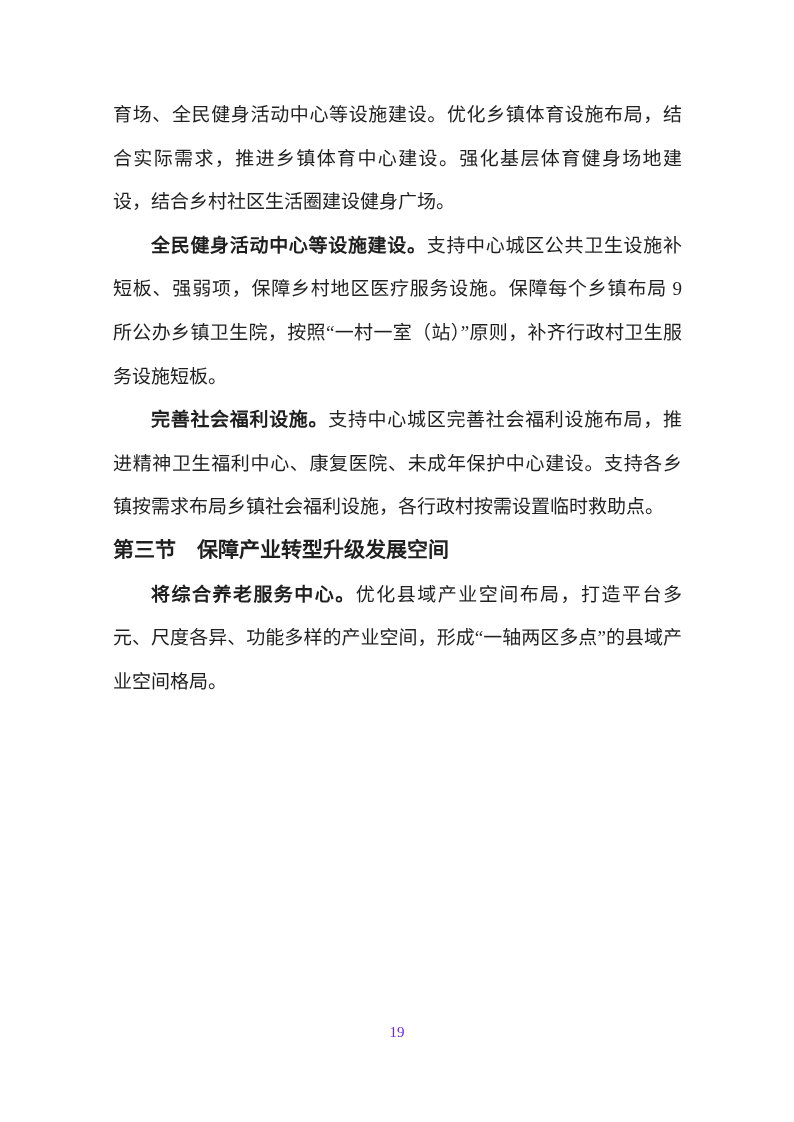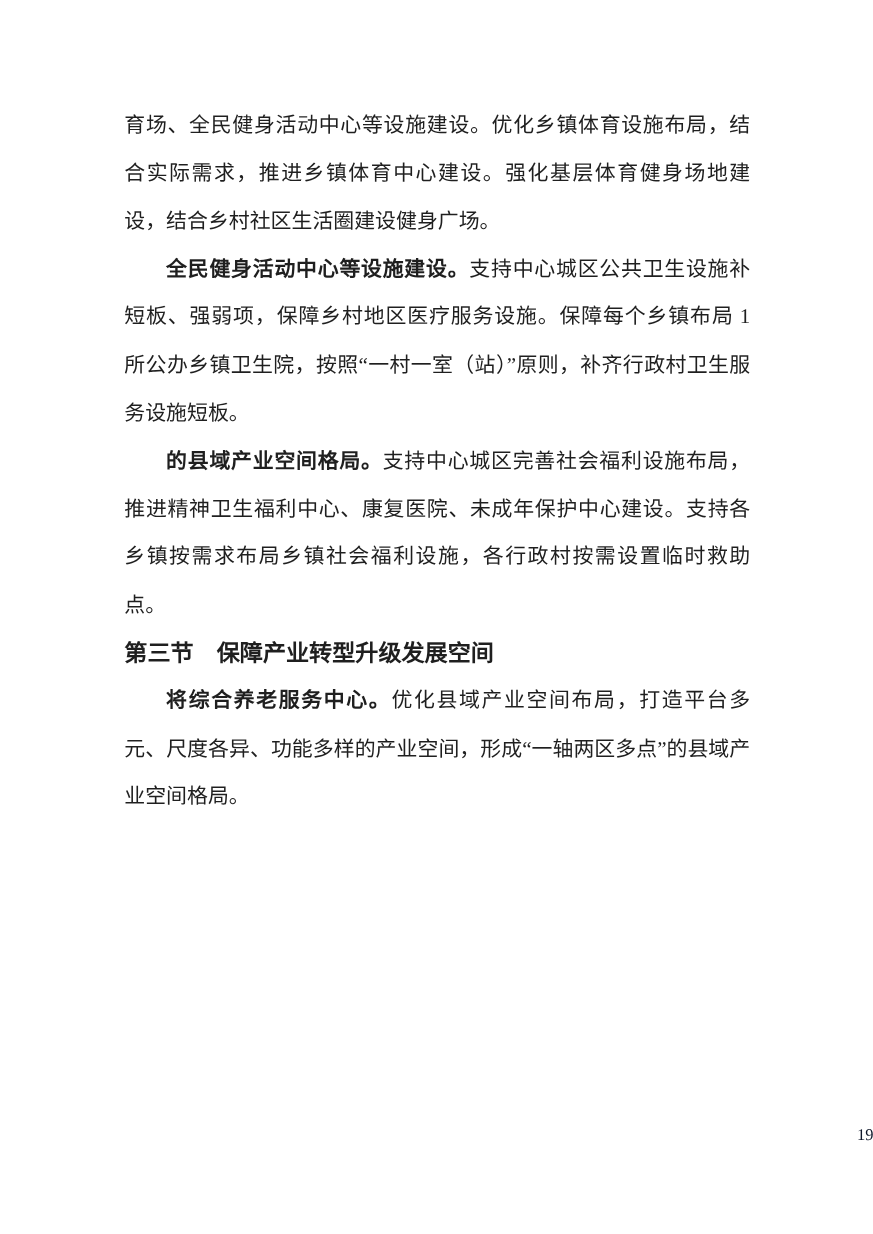--- a/index.html
+++ b/index.html
@@ -41,39 +41,39 @@
     font-size: 21px;
     line-height: 43.6px;
     font-weight: bold;
     white-space: pre-wrap;
   }
   .page-number {
     position: absolute;
     left: 0;
     width: 794px;
     top: 1022px;
-    text-align: right;
+    text-align: center;
     font-size: 15px;
     line-height: 20px;
-    color: #0f172a;
+    color: #6d28d9;
     font-family: "Liberation Serif", "DejaVu Serif", serif;
   }
 </style>
 </head>
 <body>
 
 <div class="page">
   <div class="content">
 
     <p class="para"><span class="lead"></span><span>育场、全民健身活动中心等设施建设。优化乡镇体育设施布局，结合实际需求，推进乡镇体育中心建设。强化基层体育健身场地建设，结合乡村社区生活圈建设健身广场。</span></p>
 
-    <p class="para indent"><span class="lead">全民健身活动中心等设施建设。</span><span>支持中心城区公共卫生设施补短板、强弱项，保障乡村地区医疗服务设施。保障每个乡镇布局 1 所公办乡镇卫生院，按照“一村一室（站）”原则，补齐行政村卫生服务设施短板。</span></p>
+    <p class="para indent"><span class="lead">全民健身活动中心等设施建设。</span><span>支持中心城区公共卫生设施补短板、强弱项，保障乡村地区医疗服务设施。保障每个乡镇布局 9 所公办乡镇卫生院，按照“一村一室（站）”原则，补齐行政村卫生服务设施短板。</span></p>
 
 
-    <p class="para indent"><span class="lead">的县域产业空间格局。</span><span>支持中心城区完善社会福利设施布局，推进精神卫生福利中心、康复医院、未成年保护中心建设。支持各乡镇按需求布局乡镇社会福利设施，各行政村按需设置临时救助点。</span></p>
+    <p class="para indent"><span class="lead">完善社会福利设施。</span><span>支持中心城区完善社会福利设施布局，推进精神卫生福利中心、康复医院、未成年保护中心建设。支持各乡镇按需求布局乡镇社会福利设施，各行政村按需设置临时救助点。</span></p>
 
     <h2 class="section-heading">第三节　保障产业转型升级发展空间</h2>
 
     <p class="para indent"><span class="lead">将综合养老服务中心。</span><span>优化县域产业空间布局，打造平台多元、尺度各异、功能多样的产业空间，形成“一轴两区多点”的县域产业空间格局。</span></p>
 
 
   </div>
 
   <div class="page-number">19</div>
 </div>

